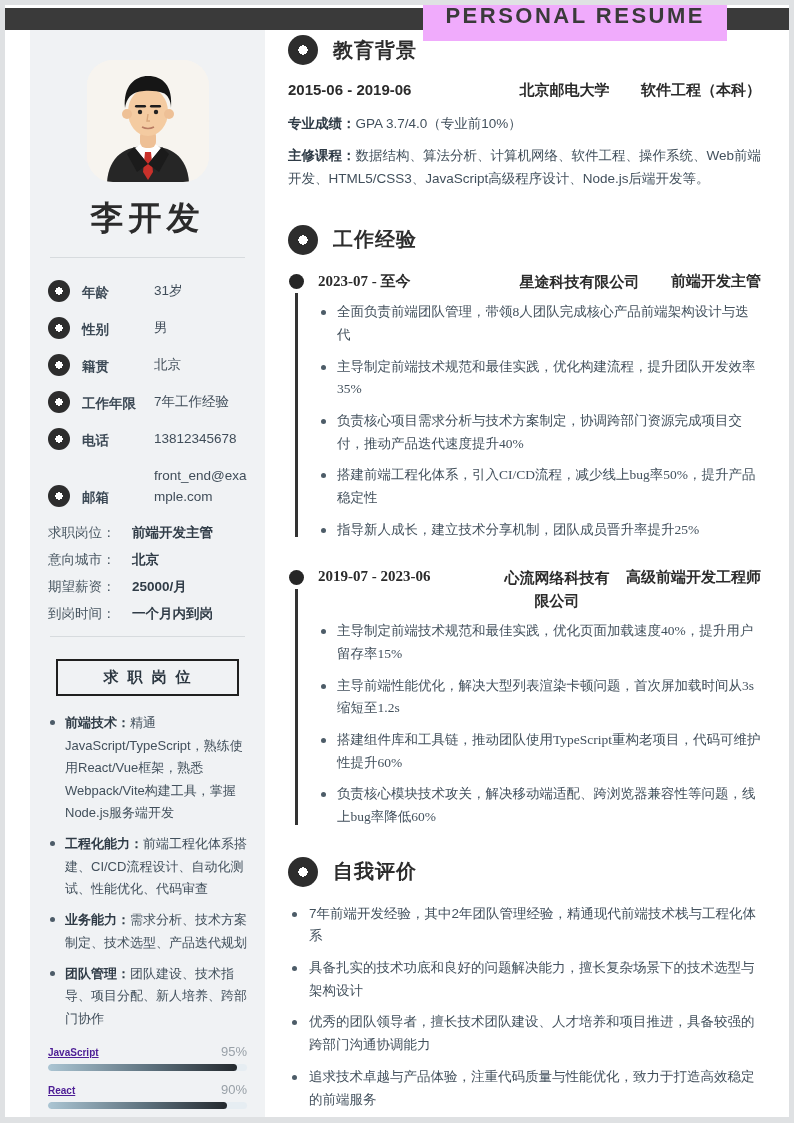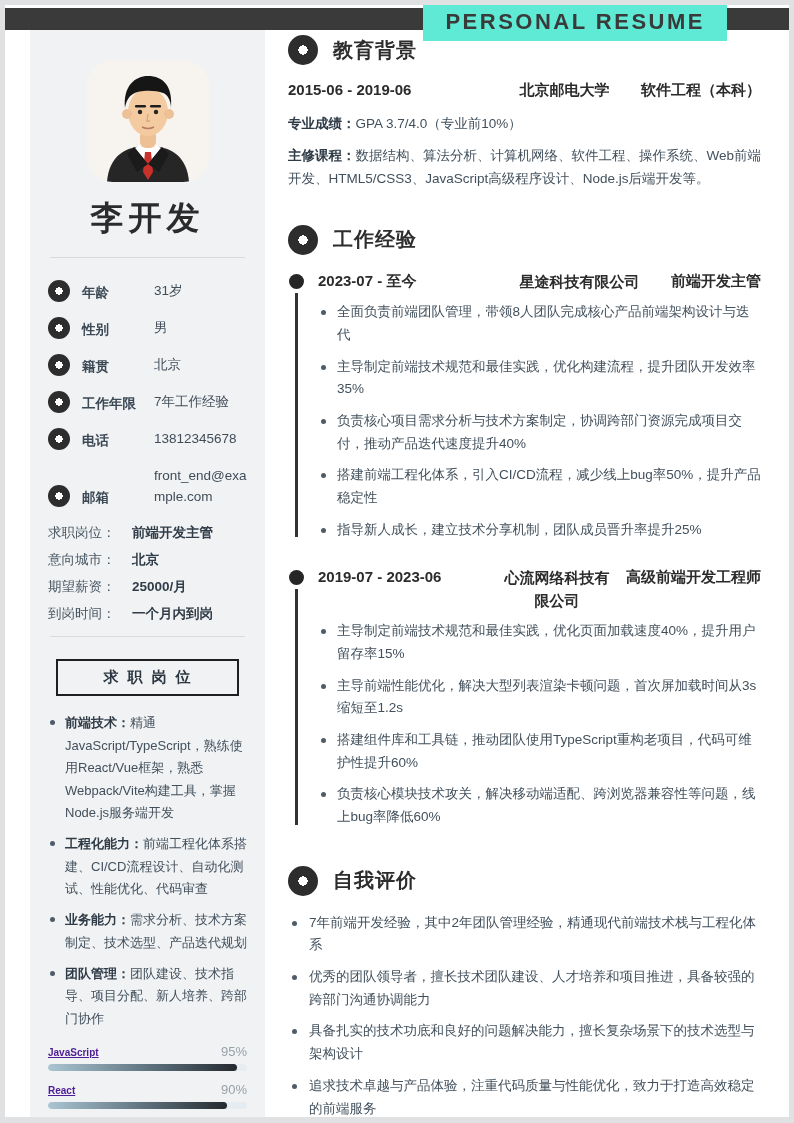--- a/index.html
+++ b/index.html
@@ -7,22 +7,22 @@
     width:794px;height:1123px;position:relative;overflow:hidden;
     background:#dfe1e3;
     font-family:"Liberation Sans","DejaVu Sans",sans-serif;
     -webkit-font-smoothing:antialiased;
   }
   .page{position:absolute;left:5px;top:5px;right:5px;bottom:6px;background:#ffffff;overflow:hidden;}
 
   
   .top-bar{position:absolute;left:0;right:0;top:3px;height:22px;background:#3a3a3a;}
   .title-box{
-    position:absolute;top:-2px;right:62px;height:38px;background:#5eead4;
-    display:flex;align-items:center;padding:0 22px;
+    position:absolute;top:-2px;right:62px;height:38px;background:#f0abfc;
+    display:flex;align-items:flex-start;padding:0 22px;
   }
   .title-box span{font-size:22px;font-weight:bold;color:#3a3a3a;letter-spacing:2.5px;}
 
   
   .sidebar{
     position:absolute;left:25px;top:25px;bottom:0;width:235px;background:#f0f2f4;
     box-sizing:border-box;padding:26px 18px 0 18px;
   }
   .avatar{width:122px;height:122px;margin:4px auto 0;border-radius:26px;overflow:hidden;background:#f7f4ef;display:block;}
   .avatar svg{display:block;}
@@ -248,21 +248,21 @@
         <span class="edu-degree">软件工程（本科）</span>
       </div>
       <div class="kv-line">
         <b>专业成绩：</b><span>GPA 3.7/4.0（专业前10%）</span>
       </div>
       <div class="kv-line">
         <b>主修课程：</b><span>数据结构、算法分析、计算机网络、软件工程、操作系统、Web前端开发、HTML5/CSS3、JavaScript高级程序设计、Node.js后端开发等。</span>
       </div>
     </div>
 
-    <div class="section" style="margin-bottom:37px;">
+    <div class="section" style="margin-bottom:28px;font-family:Liberation Serif, serif;">
       <div class="sec-head">
         <span class="donut-lg"></span>
         <span class="sec-title">工作经验</span>
       </div>
 
       <div class="job">
         <span class="job-dot"></span>
         <span class="job-rail"></span>
         <div class="job-head">
           <span class="job-period">2023-07 - 至今</span>
@@ -291,20 +291,20 @@
       </div>
     </div>
 
     <div class="section">
       <div class="sec-head">
         <span class="donut-lg"></span>
         <span class="sec-title">自我评价</span>
       </div>
       <div class="eval-list">
         <div class="bullet">7年前端开发经验，其中2年团队管理经验，精通现代前端技术栈与工程化体系</div>
+        <div class="bullet">具备扎实的技术功底和良好的问题解决能力，擅长复杂场景下的技术选型与架构设计</div>
         <div class="bullet">优秀的团队领导者，擅长技术团队建设、人才培养和项目推进，具备较强的跨部门沟通协调能力</div>
-        <div class="bullet">具备扎实的技术功底和良好的问题解决能力，擅长复杂场景下的技术选型与架构设计</div>
         <div class="bullet">追求技术卓越与产品体验，注重代码质量与性能优化，致力于打造高效稳定的前端服务</div>
       </div>
     </div>
 
   </div>
 </div>
 
 </body></html>

